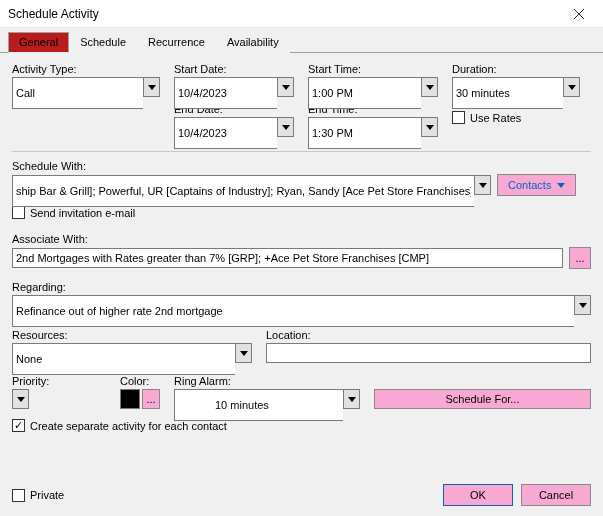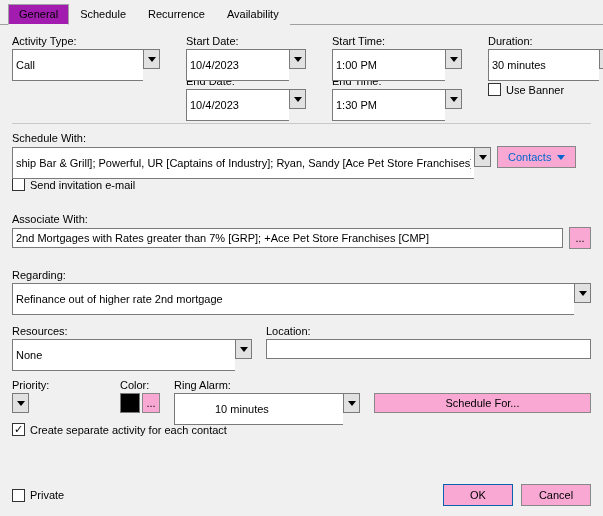--- a/index.html
+++ b/index.html
@@ -43,27 +43,27 @@
     padding: 3px 10px 4px 10px;
     border: 1px solid transparent;
     border-bottom: none;
     cursor: pointer;
     position: relative;
     top: 1px;
     background: #f0f0f0;
   }
   .tab.active {
     border-color: #a0a0a0;
-    background: #a21caf;
+    background: #b91c1c;
     border-bottom: 1px solid #f0f0f0;
   }
   .content {
     padding: 10px 12px;
   }
-  .row1 { display: flex; gap: 26px; }
+  .row1 { display: flex; gap: 14px; }
   .col { display: flex; flex-direction: column; }
   label.fld { margin-bottom: 2px; display: block; }
   select, input[type=text], .textbox {
     font: inherit;
     height: 20px;
     border: 1px solid #7a7a7a;
     background: #fff;
     padding: 1px 3px;
   }
   .combo {
@@ -88,21 +88,21 @@
     display: inline-flex; align-items: center; gap: 5px;
     cursor: pointer;
   }
   .checkbox .box {
     width: 13px; height: 13px; border: 1px solid #333; background: #fff;
     display: inline-flex; align-items:center; justify-content:center;
   }
   .checkbox.checked .box::after {
     content: "✓"; font-size: 11px; line-height: 11px; color:#000;
   }
-  .section { margin-top: 20px; }
+  .section { margin-top: 12px; }
   .wide { width: 100%; }
   .flex { display: flex; gap: 6px; align-items: center; }
   .btn {
     height: 22px;
     border: 1px solid #888;
     background: #f9a8d4;
     padding: 0 10px;
     display: inline-flex; align-items: center; justify-content: center;
     cursor: pointer;
     font: inherit;
@@ -119,20 +119,29 @@
     display: flex; align-items: center;
   }
   .footer .spacer { flex:1; }
   .footer .btn { width: 70px; margin-left: 8px; }
   .hr { border-top: 1px solid #c8c8c8; margin: 14px 0 8px 0; }
 </style>
 </head>
 <body>
 
 <div class="window">
+  <div class="titlebar">
+    <span class="title">Schedule Activity</span>
+    <div class="close">
+      <svg width="10" height="10">
+          <line x1="0" y1="0" x2="10" y2="10" stroke-width="1"></line>
+          <line x1="10" y1="0" x2="0" y2="10" stroke-width="1"></line>
+        </svg>
+    </div>
+  </div>
 
   <div class="tabs">
     <div class="tab active">General</div>
     <div class="tab">Schedule</div>
     <div class="tab">Recurrence</div>
     <div class="tab">Availability</div>
   </div>
 
   <div class="content">
 
@@ -193,21 +202,21 @@
         <div class="combo">
           <input type="text" style="width: 111px;" value="30 minutes">
           <div class="dd">
               <svg width="8" height="5">
                 <polygon points="0,0 8,0 4,5" fill="#000"></polygon>
               </svg>
             </div>
         </div>
         <div class="checkbox" style="margin-top:14px">
           <span class="box"></span>
-          <span>Use Banner</span>
+          <span>Use Rates</span>
         </div>
       </div>
     </div>
 
     <div class="hr"></div>
 
     <label class="fld">Schedule With:</label>
     <div class="flex">
       <div class="combo" style="flex:0 0 auto">
         <input type="text" style="width: 462px;" value="ship Bar &amp; Grill]; Powerful, UR [Captains of Industry]; Ryan, Sandy [Ace Pet Store Franchises]">

